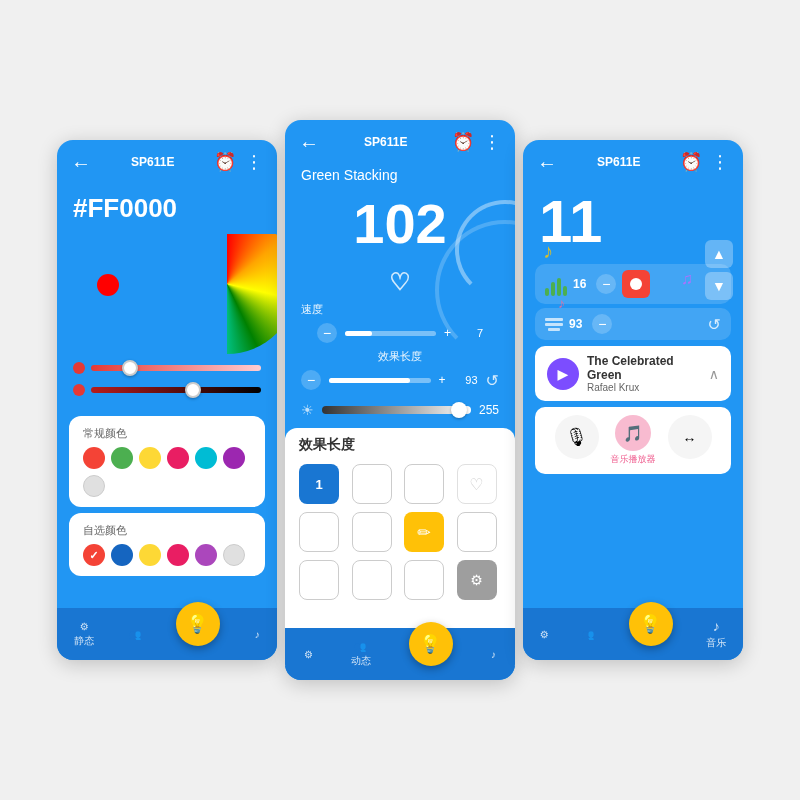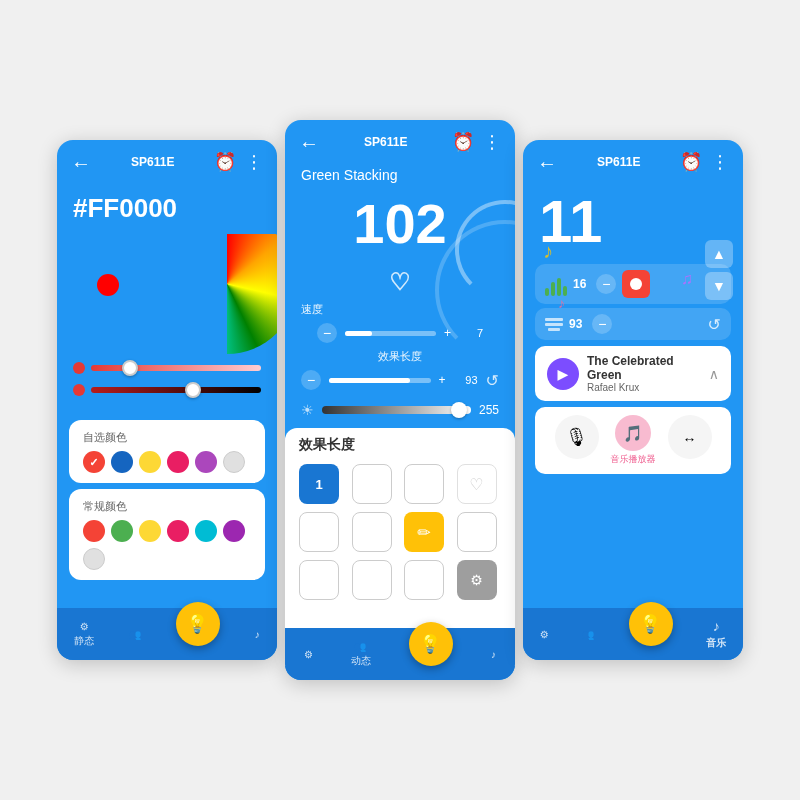--- a/index.html
+++ b/index.html
@@ -416,48 +416,48 @@
         <div class="slider-dot" style="background:#e53935;"></div>
         <div class="slider-track" style="background:linear-gradient(to right, #e53935, #ffcdd2);">
           <div class="slider-thumb" style="left:18%;"></div>
         </div>
       </div>
       <div class="slider-row">
         <div class="slider-dot" style="background:#e53935;"></div>
         <div class="slider-track" style="background:linear-gradient(to right, #b71c1c, #000);">
           <div class="slider-thumb" style="left:55%;"></div>
         </div>
-      </div>
-    </div>
-
-    <div class="white-card">
-      <div class="card-label">自选颜色</div>
-      <div class="color-swatches">
-        <div class="swatch selected" style="background:#f44336;"></div>
-        <div class="swatch" style="background:#1565c0;"></div>
-        <div class="swatch" style="background:#fdd835;"></div>
-        <div class="swatch" style="background:#e91e63;"></div>
-        <div class="swatch" style="background:#ab47bc;"></div>
-        <div class="swatch" style="background:#e0e0e0;border:1px solid #ccc;"></div>
       </div>
     </div>
 
     <div class="white-card" style="margin-top:2px;">
       <div class="card-label">常规颜色</div>
       <div class="color-swatches">
         <div class="swatch" style="background:#f44336;"></div>
         <div class="swatch" style="background:#4caf50;"></div>
         <div class="swatch" style="background:#fdd835;"></div>
         <div class="swatch" style="background:#e91e63;"></div>
         <div class="swatch" style="background:#00bcd4;"></div>
         <div class="swatch" style="background:#9c27b0;"></div>
         <div class="swatch" style="background:#e0e0e0;border:1px solid #ccc;"></div>
       </div>
     </div>
 
+    <div class="white-card">
+      <div class="card-label">自选颜色</div>
+      <div class="color-swatches">
+        <div class="swatch selected" style="background:#f44336;"></div>
+        <div class="swatch" style="background:#1565c0;"></div>
+        <div class="swatch" style="background:#fdd835;"></div>
+        <div class="swatch" style="background:#e91e63;"></div>
+        <div class="swatch" style="background:#ab47bc;"></div>
+        <div class="swatch" style="background:#e0e0e0;border:1px solid #ccc;"></div>
+      </div>
+    </div>
+
     <div class="bottom-nav">
       <div class="nav-item">
         <span>⚙</span>
         <span>静态</span>
       </div>
       <div class="nav-item">
         <span>👥</span>
       </div>
       <div class="fab-btn">
         <span>💡</span>
@@ -634,18 +634,18 @@
         <span>⚙</span>
       </div>
       <div class="nav-item">
         <span>👥</span>
       </div>
       <div class="fab-btn">
         <span>💡</span>
       </div>
       <div class="nav-item">
         <span style="font-size:14px;">♪</span>
-        <span style="font-size:10px;font-weight:bold;">音乐</span>
+        <span style="font-size:10px;">音乐</span>
       </div>
     </div>
   </div>
 
 </div>
 
 </body></html>

